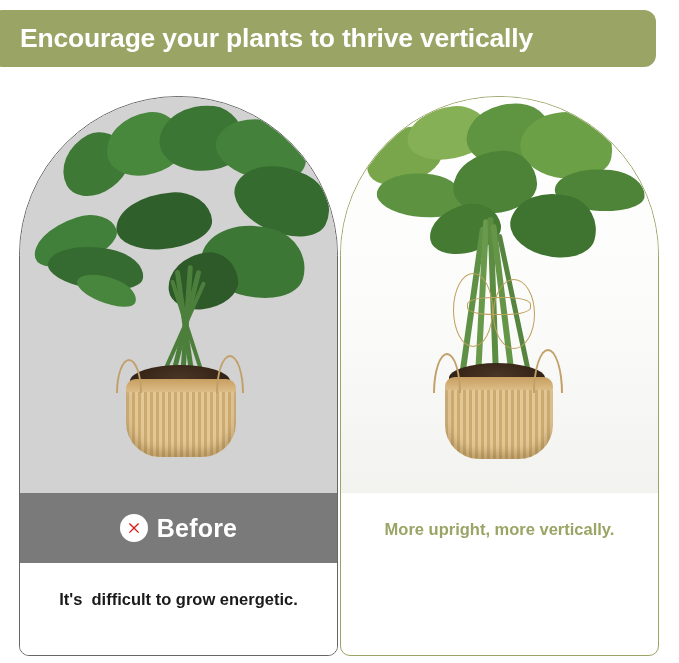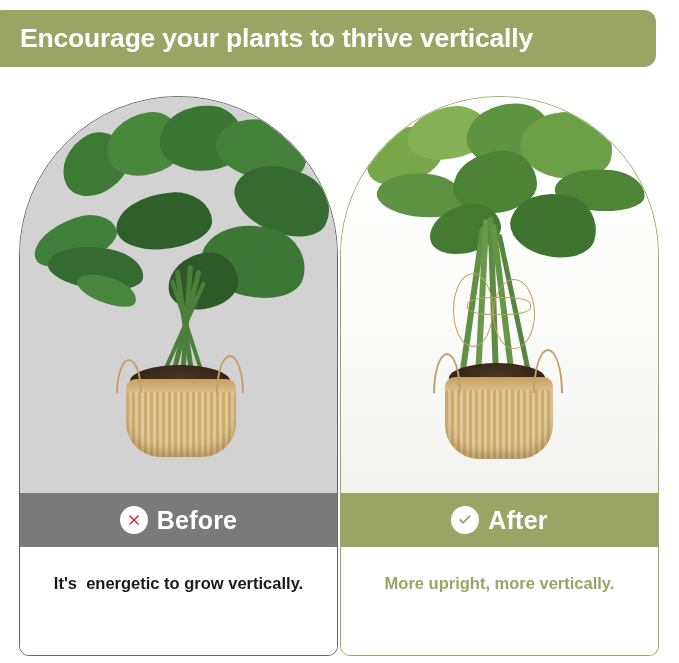--- a/index.html
+++ b/index.html
@@ -50,21 +50,21 @@
     height:396px;
     overflow:hidden;
   }
   .photo-before { background:#d2d2d2; }
   .photo-after  {
     background:linear-gradient(180deg,#ffffff 0%,#fbfbfa 55%,#f2f2ef 100%);
   }
 
   
   .label-bar {
-    height:54px;
+    height:70px;
     display:flex; align-items:center; justify-content:center;
     gap:9px;
   }
   .label-before { background:#7a7a7a; }
   .label-after  { background:#9aa465; }
   .label-text {
     color:#ffffff;
     font-size:25px;
     font-weight:bold;
     letter-spacing:0.2px;
@@ -187,21 +187,21 @@
     <div class="label-bar label-before">
       <span class="badge">
         <svg width="18" height="18" viewBox="0 0 24 24" aria-hidden="true">
           <path d="M6.5 5.2 L12 10.7 L17.5 5.2 L18.8 6.5 L13.3 12 L18.8 17.5 L17.5 18.8 L12 13.3 L6.5 18.8 L5.2 17.5 L10.7 12 L5.2 6.5 Z" fill="#d61f1f"></path>
         </svg>
       </span>
       <span class="label-text">Before</span>
     </div>
 
     <div class="caption caption-before">
-      <span class="caption-text">It's  energetic to grow vertically.</span>
+      <span class="caption-text">It's  difficult to grow energetic.</span>
     </div>
   </div>
 
   <div class="panel panel-after">
 
     <div class="photo photo-after">
       <div class="plant">
 
         <div class="leaf" style="left:24px;  top:32px;  width:78px; height:54px; transform:rotate(-16deg); background:#79a64a;"></div>
         <div class="leaf" style="left:66px;  top:10px;  width:82px; height:52px; transform:rotate(-6deg);  background:#85b055;"></div>
@@ -225,27 +225,19 @@
 
         <div class="soil" style="left:108px; top:266px; width:96px; height:30px;"></div>
         <div class="basket" style="left:104px; top:280px; width:108px; height:82px;">
           <div class="basket-rim"></div>
         </div>
         <div class="handle" style="left:92px;  top:256px; width:28px; height:40px;"></div>
         <div class="handle" style="left:192px; top:252px; width:30px; height:44px;"></div>
       </div>
     </div>
 
-    <div class="label-bar label-after">
-      <span class="badge">
-        <svg width="20" height="20" viewBox="0 0 24 24" aria-hidden="true">
-          <path d="M9.6 16.9 L4.9 12.2 L6.5 10.6 L9.6 13.7 L17.4 5.9 L19 7.5 Z" fill="#9aa465"></path>
-        </svg>
-      </span>
-      <span class="label-text">After</span>
-    </div>
 
     <div class="caption caption-after">
       <span class="caption-text">More upright, more vertically.</span>
     </div>
   </div>
 
 </div>
 
 </body></html>

